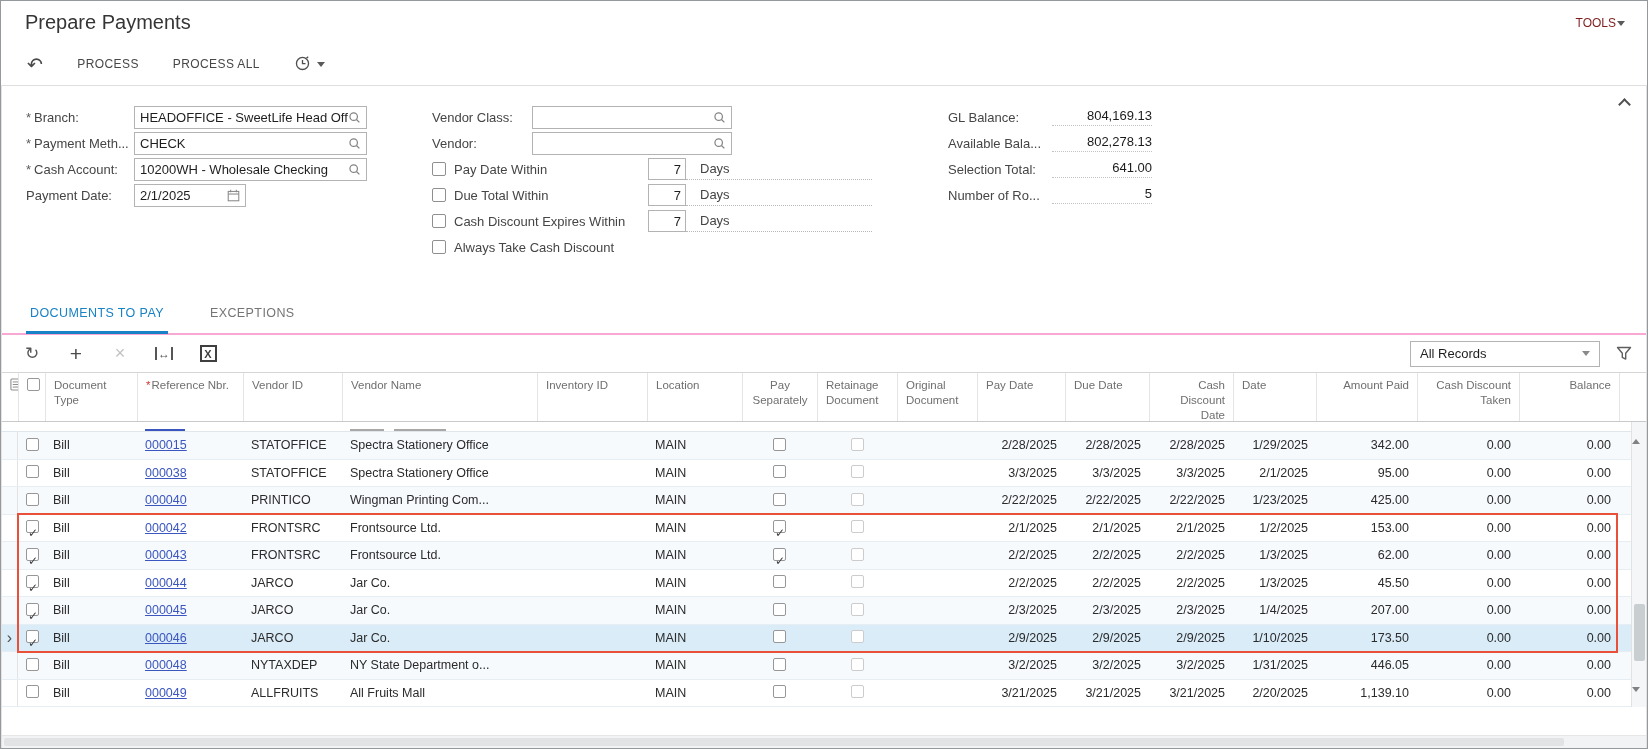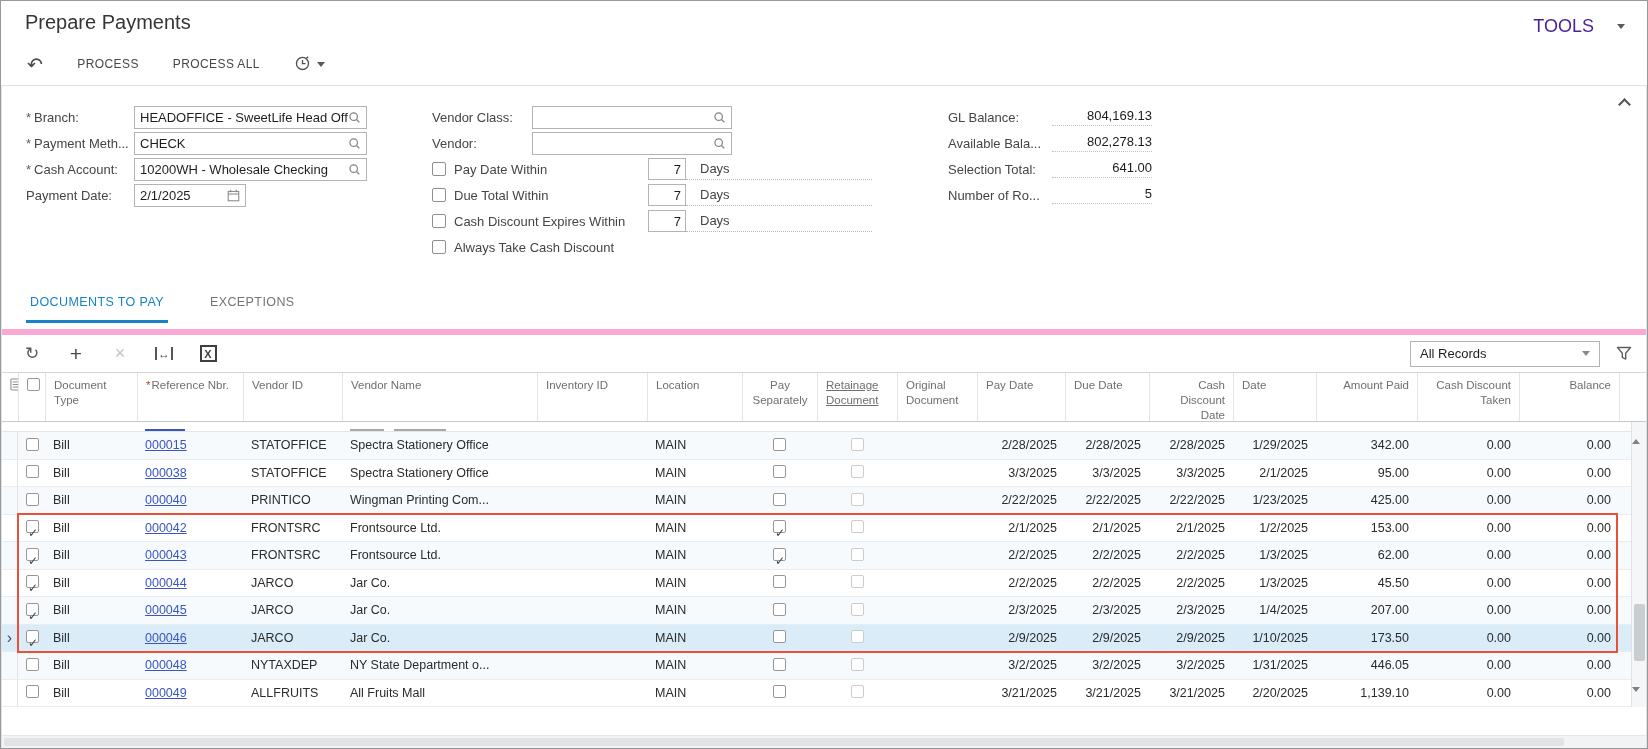--- a/index.html
+++ b/index.html
@@ -1,21 +1,21 @@
 <!DOCTYPE html>
 <html><head>
 <meta charset="utf-8">
 <style>
   *{box-sizing:border-box;margin:0;padding:0}
   html,body{width:1648px;height:749px;overflow:hidden}
   body{font-family:"Liberation Sans","DejaVu Sans",sans-serif;background:#fff;border:1px solid #96999c;position:relative;color:#2b2b2b}
   
   .titlebar{height:42px;display:flex;align-items:flex-start;padding:10px 22px 0 24px}
   .title{font-size:20px;color:#353535}
-  .tools{margin-left:auto;display:flex;align-items:center;gap:23px;padding-top:5px;font-size:18px;color:#4c1d95;cursor:pointer}
+  .tools{margin-left:auto;display:flex;align-items:center;gap:1px;padding-top:5px;font-size:12px;color:#7f1d1d;cursor:pointer}
   .cmdbar{height:42px;display:flex;align-items:center;padding-left:26px;gap:34px;font-size:12px;color:#474747;letter-spacing:.4px}
   .icon-btn{display:flex;align-items:center;gap:6px;cursor:pointer}
   .undo{font-size:19px;color:#4a4a4a;line-height:1}
   .cmd-label{cursor:pointer}
   .cdown{width:0;height:0;border-left:4px solid transparent;border-right:4px solid transparent;border-top:5px solid #5a5a5a;display:inline-block}
   
   .content{border-left:1px solid #e3e3e3;border-right:1px solid #e3e3e3}
   
   .filterpanel{height:210px;position:relative;border-top:1px solid #dfdfdf;padding-top:16px}
   .fcol{position:absolute;top:18px}
@@ -37,21 +37,21 @@
   .fspace{flex:1}
   .daysbox{width:38px;height:22px;border:1px solid #b3b3b3;display:flex;align-items:center;justify-content:flex-end;padding:0 4px;font-size:13px;color:#1e1e1e;flex:none}
   .dayswrap{width:186px;height:21px;display:flex;align-items:center;border-bottom:1px dotted #b9b9b9;flex:none}
   .dayswrap span{margin-left:14px;color:#454545;font-size:13px}
   .srow{height:26px;display:flex;align-items:center;font-size:13px}
   .slabel{flex:1;color:#454545;white-space:nowrap;overflow:hidden}
   .sval{width:100px;text-align:right;color:#1b1b1b;border-bottom:1px dotted #c3c3c3;padding-bottom:2px}
   .collapse{position:absolute;right:14px;top:10px;width:16px;height:14px;cursor:pointer}
   .chup{display:block;width:9px;height:9px;border-left:2px solid #4f4f4f;border-top:2px solid #4f4f4f;transform:rotate(45deg);margin:4px auto 0}
   
-  .tabstrip{height:40px;display:flex;align-items:flex-start;padding-left:24px;border-bottom:6px solid #f9a8d4}
+  .tabstrip{height:40px;display:flex;align-items:flex-end;padding-left:24px;border-bottom:2px solid #f9a8d4}
   .tab{font-size:12.5px;letter-spacing:.4px;color:#757575;padding:0 4px 11px;margin-right:38px;cursor:pointer;border-bottom:3px solid transparent;margin-bottom:-1px}
   .tab.on{color:#1782c5;border-bottom-color:#1782c5}
   
   .gridbar{height:37px;display:flex;align-items:center;padding:0 14px 0 18px;gap:20px}
   .gico{width:24px;height:24px;display:flex;align-items:center;justify-content:center;color:#565656;cursor:pointer;flex:none}
   .gico.refresh{font-size:17px}
   .gico.plus{font-size:21px;font-weight:400;color:#4c4c4c}
   .gico.del{font-size:18px;color:#c2c2c2}
   .fitw{border-left:2px solid #565656;border-right:2px solid #565656;height:13px;display:flex;align-items:center;padding:0 1px;font-size:12px}
   .xlsbox{width:17px;height:17px;border:2px solid #3f3f3f;display:flex;align-items:center;justify-content:center;font-size:11px;font-weight:700;color:#3f3f3f}
@@ -292,21 +292,21 @@
               <line x1="3" y1="9.8" x2="9" y2="9.8" stroke="#8f8f8f" stroke-width="1.1"></line>
             </svg></span></div>
         <div class="hc a-l" style="width: 27px;"><span class="cb"></span></div>
         <div class="hc a-l" style="width: 92px;"><span>Document Type</span></div>
         <div class="hc a-l" style="width: 106px;"><span class="req">*</span><span>Reference Nbr.</span></div>
         <div class="hc a-l" style="width: 99px;"><span>Vendor ID</span></div>
         <div class="hc a-l" style="width: 195px;"><span>Vendor Name</span></div>
         <div class="hc a-l" style="width: 110px;"><span>Inventory ID</span></div>
         <div class="hc a-l" style="width: 95px;"><span>Location</span></div>
         <div class="hc a-c" style="width: 75px;"><span>Pay Separately</span></div>
-        <div class="hc a-l" style="width: 80px; text-decoration: underline;"><span>Retainage Document</span></div>
+        <div class="hc a-l" style="width: 80px;"><span>Retainage Document</span></div>
         <div class="hc a-l" style="width: 80px;"><span>Original Document</span></div>
         <div class="hc a-l" style="width: 88px;"><span>Pay Date</span></div>
         <div class="hc a-l" style="width: 84px;"><span>Due Date</span></div>
         <div class="hc a-l" style="width: 84px; text-align: right;"><span>Cash Discount Date</span></div>
         <div class="hc a-l" style="width: 83px;"><span>Date</span></div>
         <div class="hc a-r" style="width: 101px;"><span>Amount Paid</span></div>
         <div class="hc a-r" style="width: 102px;"><span>Cash Discount Taken</span></div>
         <div class="hc a-r" style="width: 100px;"><span>Balance</span></div>
       </div>
     <div class="gbody" id="gbody">

